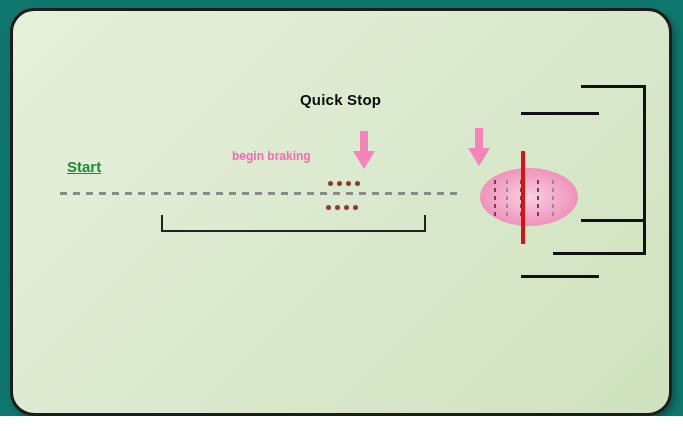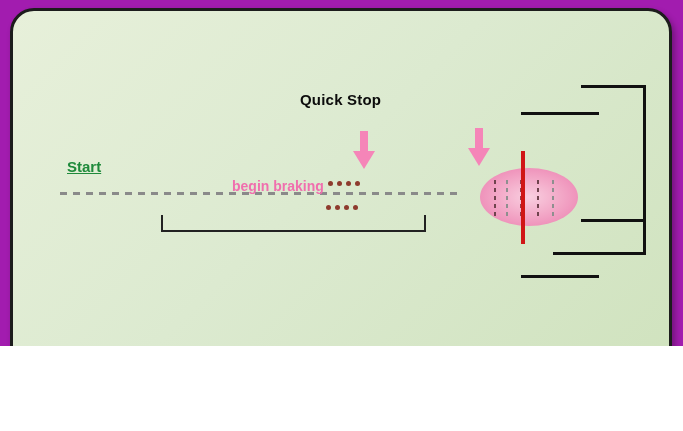--- a/index.html
+++ b/index.html
@@ -4,22 +4,22 @@
 <style>
   html, body {
     margin: 0;
     padding: 0;
     background: #ffffff;
     font-family: "Liberation Sans", sans-serif;
   }
   .stage {
     position: relative;
     width: 683px;
-    height: 346px;
-    background: #a21caf;
+    height: 416px;
+    background: #0f766e;
     overflow: hidden;
   }
   .panel {
     position: absolute;
     left: 10px;
     top: 8px;
     width: 656px;
     height: 402px;
     border: 3px solid #1c1c1c;
     border-radius: 24px;
@@ -49,24 +49,23 @@
     left: 47px;
     top: 181px;
     width: 400px;
     height: 3px;
     background: repeating-linear-gradient(90deg, #8a8a8a 0 7px, transparent 7px 13px);
   }
   .begin-braking-label {
     position: absolute;
     left: 219px;
     top: 138px;
-    font-size: 14px;
+    font-size: 12px;
     font-weight: bold;
     color: #f06fae;
-    margin-top: 29px;
   }
   .stop-here-label {
     position: absolute;
     left: 477px;
     top: 121px;
     font-size: 11px;
     font-weight: bold;
     color: #f06fae;
     white-space: nowrap;
   }

